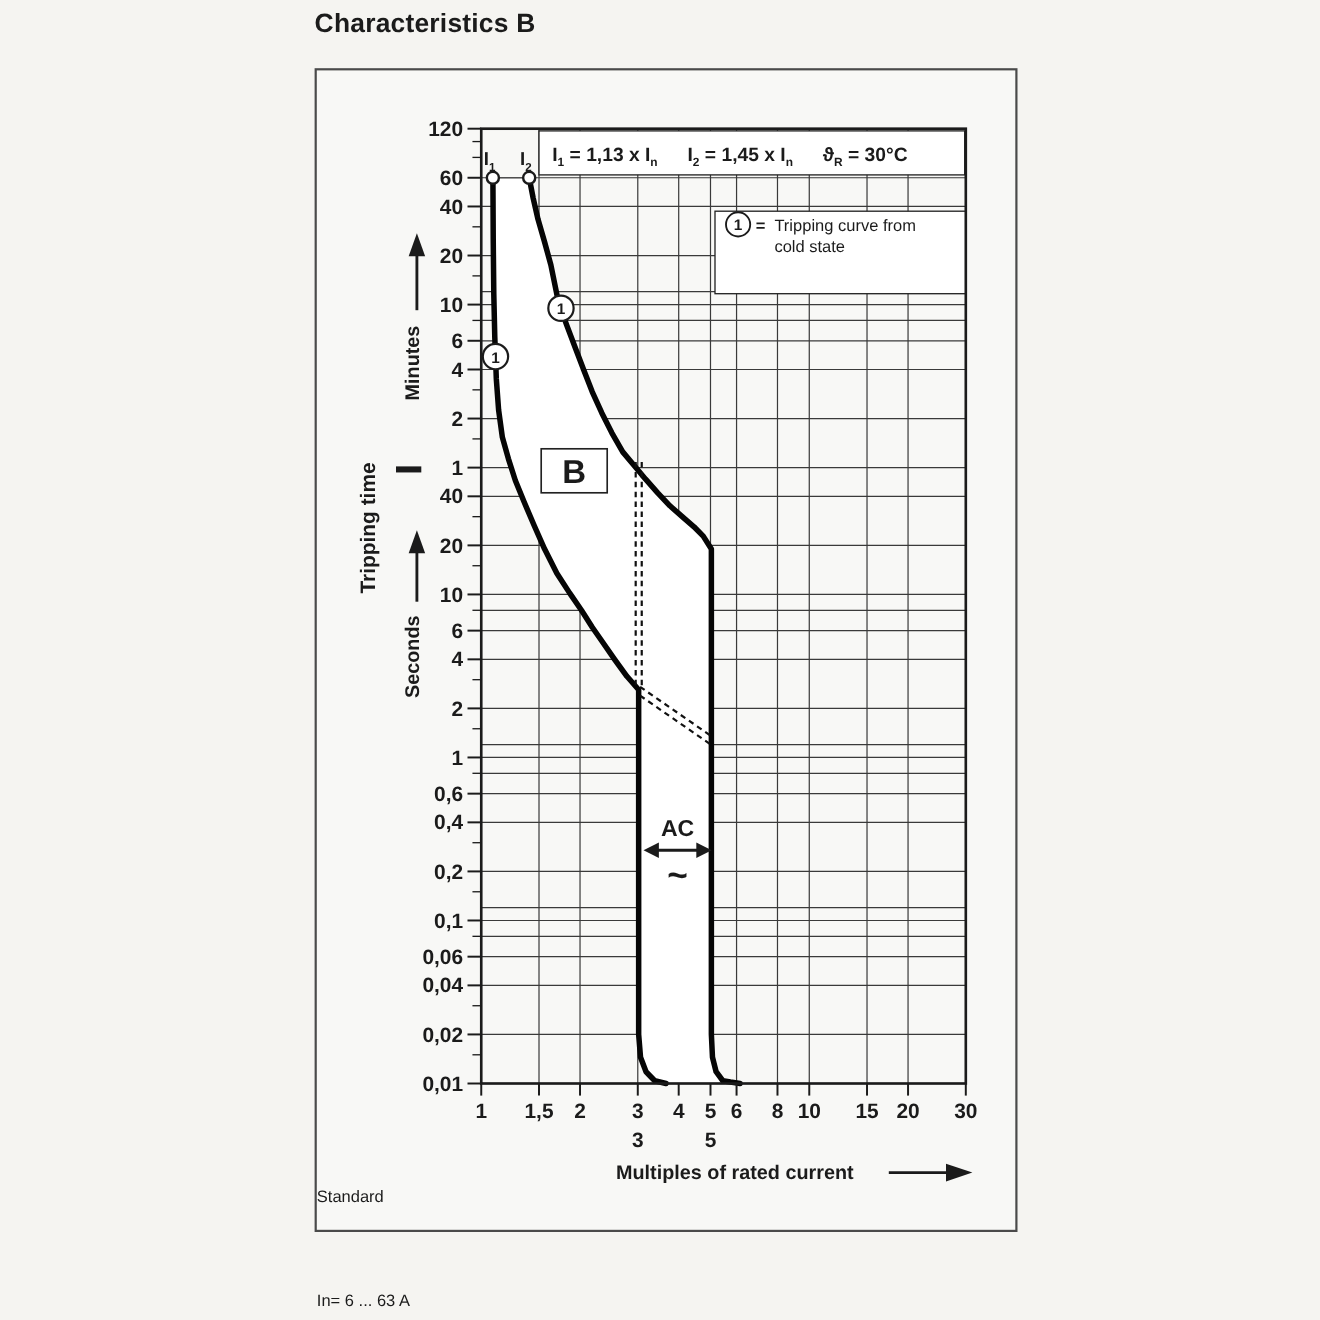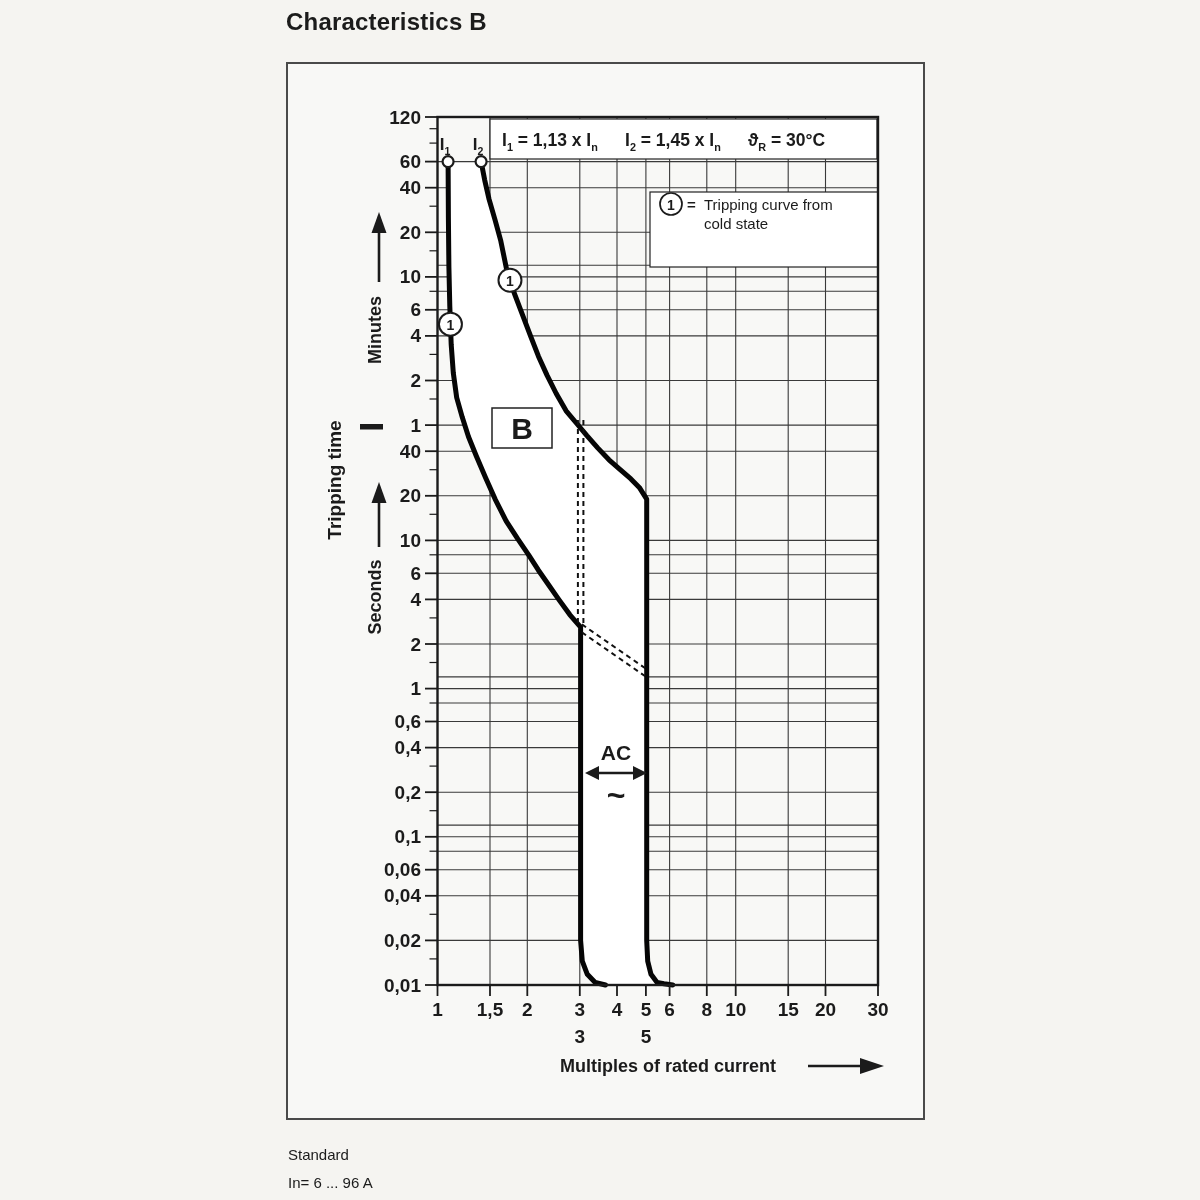--- a/index.html
+++ b/index.html
@@ -7,21 +7,21 @@
     width:1200px;height:1200px;position:relative;overflow:hidden;
     background:#f5f4f1;
     font-family:"Liberation Sans", sans-serif;
     color:#1b1b1b;
   }
   .page-title{
     position:absolute;left:286px;top:8px;
     font-size:24px;font-weight:700;letter-spacing:.2px;
   }
   .footer{position:absolute;left:288px;font-size:15px;font-weight:400;}
-  .footer.l1{top:1146px;text-align:center;}
+  .footer.l1{top:1080px;text-align:center;}
   .footer.l2{top:1174px;}
   #figure{position:absolute;left:0;top:0;}
 </style>
 </head>
 <body>
 
 <div class="page-title">Characteristics B</div>
 
 <div id="figure">
   <svg id="chart" width="1200" height="1200" viewBox="0 0 1200 1200">
@@ -204,13 +204,13 @@
       <text x="381" y="597" font-size="18" font-weight="600" text-anchor="middle" fill="#1b1b1b" font-family="&quot;Liberation Sans&quot;, sans-serif" transform="rotate(-90 381 597)">Seconds</text>
       <line x1="379" y1="282" x2="379" y2="228" stroke="#1b1b1b" stroke-width="2.6"></line>
       <polygon points="379,212 371.5,233 386.5,233" fill="#1b1b1b"></polygon>
       <line x1="379" y1="547" x2="379" y2="498" stroke="#1b1b1b" stroke-width="2.6"></line>
       <polygon points="379,482 371.5,503 386.5,503" fill="#1b1b1b"></polygon>
       <rect x="360" y="424" width="23" height="5.5" fill="#1b1b1b"></rect>
     </svg>
 </div>
 
 <div class="footer l1">Standard</div>
-<div class="footer l2">In= 6 ... 96 A</div>
+<div class="footer l2">In= 6 ... 63 A</div>
 
 </body></html>

